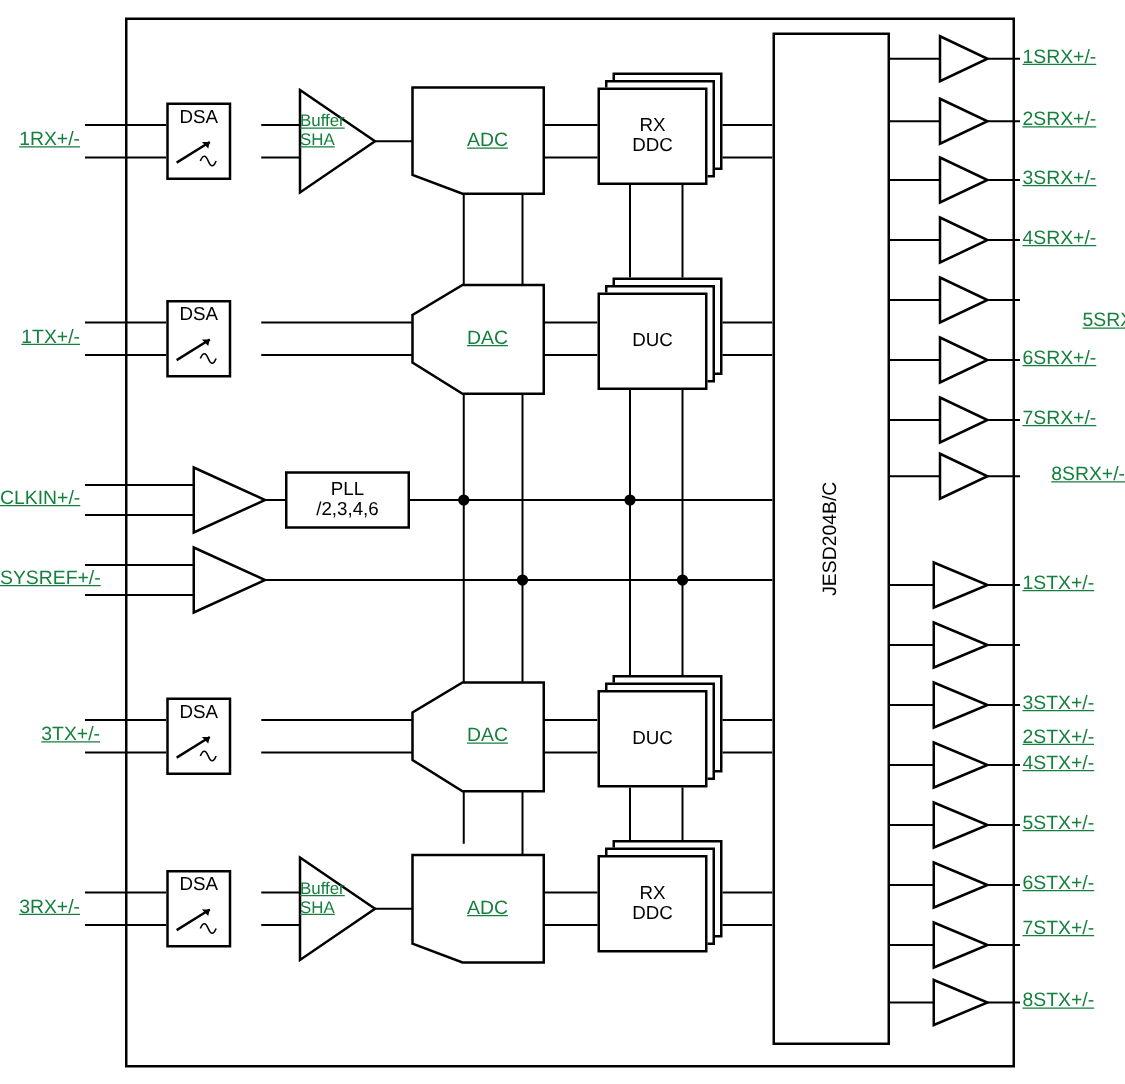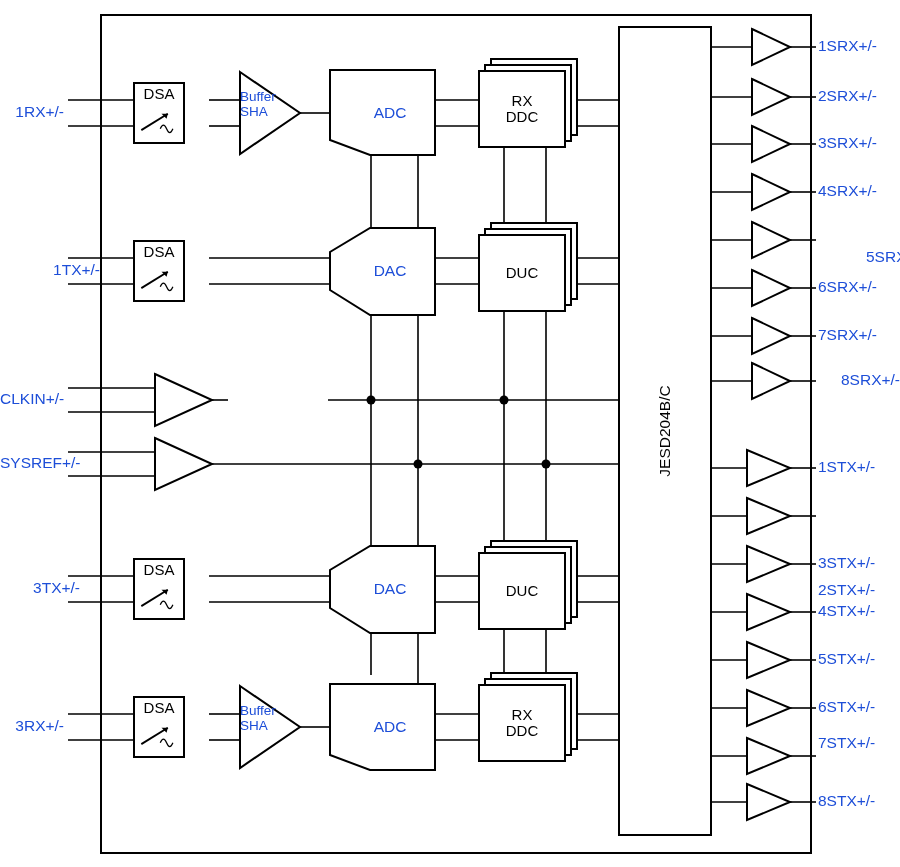--- a/index.html
+++ b/index.html
@@ -3,21 +3,21 @@
 <meta charset="utf-8">
 <style>
   html,body{margin:0;padding:0;background:#ffffff;}
   body{width:900px;height:867px;font-family:"Liberation Sans",sans-serif;}
   #stage{position:relative;width:900px;height:867px;overflow:hidden;}
   .chip{
     position:absolute;left:100px;top:14px;width:712px;height:840px;
     border:2px solid #000;background:#fff;box-sizing:border-box;
   }
   svg.lines{position:absolute;left:0;top:0;width:900px;height:867px;}
-  .lbl{position:absolute;font-size:15.5px;color:#1d4ed8;white-space:nowrap;}
+  .lbl{position:absolute;font-size:15.5px;color:#15803d;white-space:nowrap;text-decoration:underline;}
   .lbl-r{text-align:right;}
   
   .box{position:absolute;border:2px solid #000;background:#fff;box-sizing:border-box;
        display:flex;align-items:center;justify-content:center;text-align:center;
        font-size:15px;line-height:1.05;color:#000;}
   .dsa{width:52px;height:62px;font-size:15px;}
   .dsa .dsa-t{position:absolute;top:2px;left:0;right:0;text-align:center;font-size:15px;}
   .dsa svg{position:absolute;left:0;top:12px;width:100%;height:48px;}
   .stackwrap{position:absolute;}
   .stackwrap .s1,.stackwrap .s2,.stackwrap .s3{
@@ -180,21 +180,21 @@
       <polygon points="747,546 790,564 747,582"></polygon>
       <polygon points="747,594 790,612 747,630"></polygon>
       <polygon points="747,642 790,660 747,678"></polygon>
       <polygon points="747,690 790,708 747,726"></polygon>
       <polygon points="747,738 790,756 747,774"></polygon>
       <polygon points="747,784 790,802 747,820"></polygon>
     </g>
   </svg>
 
   <div class="lbl lbl-r" style="left:0;top:103px;width:64px;">1RX+/-</div>
-  <div class="lbl lbl-r" style="left:0;top:261px;width:64px;padding-left:36px;">1TX+/-</div>
+  <div class="lbl lbl-r" style="left:0;top:261px;width:64px;">1TX+/-</div>
   <div class="lbl lbl-r" style="left:0;top:390px;width:64px;">CLKIN+/-</div>
   <div class="lbl lbl-r" style="left:0;top:454px;width:64px;">SYSREF+/-</div>
   <div class="lbl lbl-r" style="left:0;top:579px;width:64px;padding-left:16px;">3TX+/-</div>
   <div class="lbl lbl-r" style="left:0;top:717px;width:64px;">3RX+/-</div>
 
   <div class="box dsa" style="left:133px;top:82px;">
     <span class="dsa-t">DSA</span>
     <svg viewBox="0 0 76 48">
       <path d="M10 40 L52 14" stroke="#000" stroke-width="3" fill="none"></path>
       <polygon points="52,14 42,14 50,22" fill="#000"></polygon>
@@ -267,20 +267,24 @@
 
   <div class="stackwrap" style="left:478px;top:672px;width:100px;height:90px;">
     <div class="s1" style="left:12px;top:0;width:88px;height:78px;"></div>
     <div class="s2" style="left:6px;top:6px;width:88px;height:78px;"></div>
     <div class="s3" style="left:0px;top:12px;width:88px;height:78px;flex-direction:column;">
       <div>RX</div>
       <div>DDC</div>
     </div>
   </div>
 
+  <div class="box pll" style="left:228px;top:377px;">
+    <div>PLL</div>
+    <div>/2,3,4,6</div>
+  </div>
 
   <div class="jesd" style="left:618px;top:26px;width:94px;height:810px;">
     <span>JESD204B/C</span>
   </div>
 
   <div class="lbl" style="left:818px;top:37px;">1SRX+/-</div>
   <div class="lbl" style="left:818px;top:87px;">2SRX+/-</div>
   <div class="lbl" style="left:818px;top:134px;">3SRX+/-</div>
   <div class="lbl" style="left:818px;top:182px;">4SRX+/-</div>
   <div class="lbl" style="left:818px;top:248px;margin-left:48px;">5SRX+/-</div>

